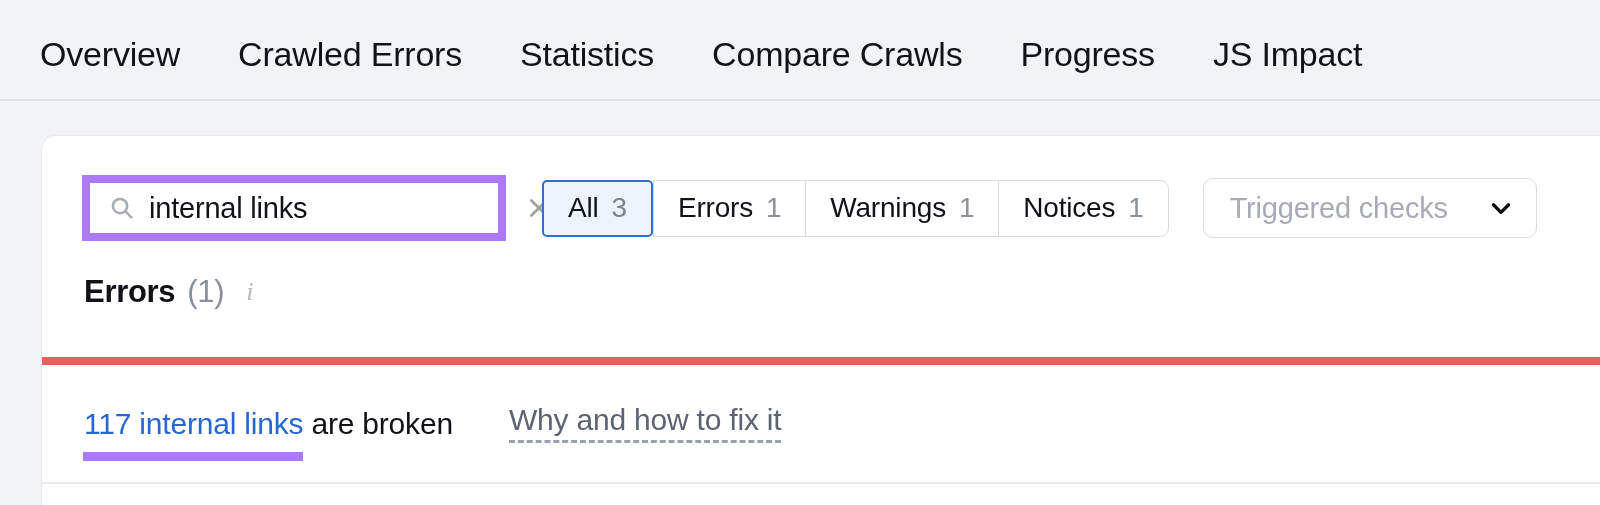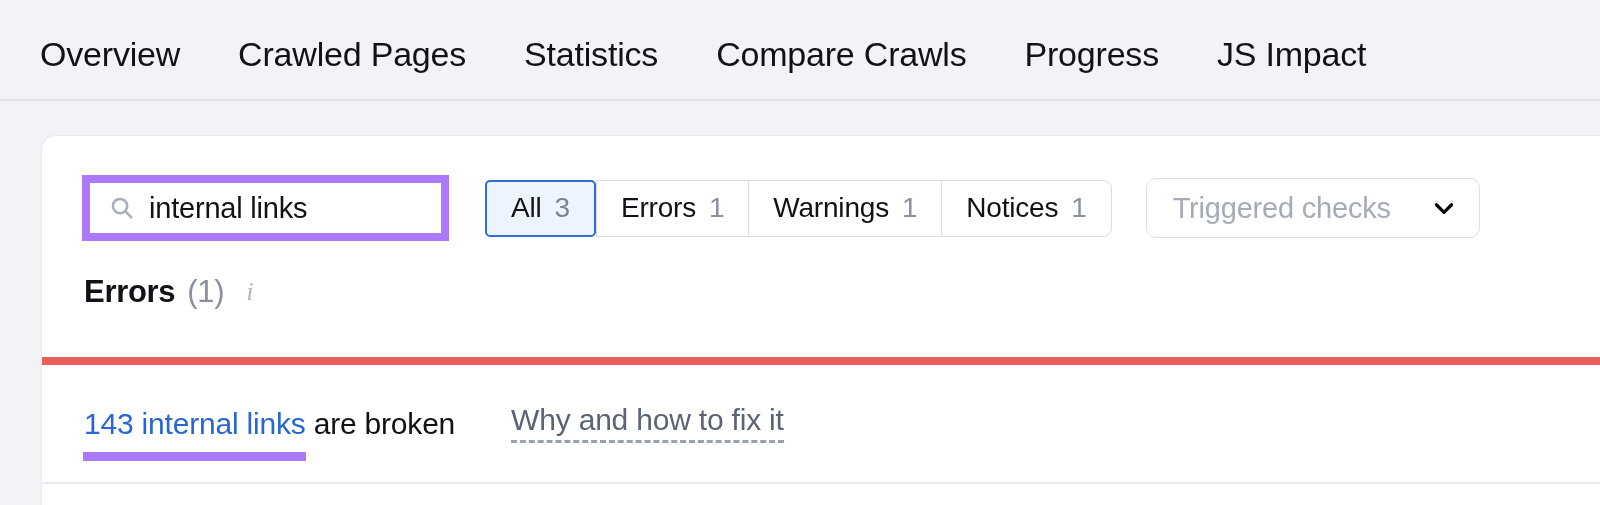--- a/index.html
+++ b/index.html
@@ -68,21 +68,21 @@
   .toolbar {
     display: flex;
     align-items: center;
     padding: 34px 0 0 40px;
     height: 110px;
   }
 
   
   .search-wrap {
     position: relative;
-    width: 367px;
+    width: 424px;
     height: 66px;
     border: 8px solid #ab79fa;
     background: #5eead4;
     flex: none;
   }
 
   .search-inner {
     position: absolute;
     inset: 0;
     background: #ffffff;
@@ -284,21 +284,21 @@
     border-bottom: 3px dashed #9aa0ad;
     padding-bottom: 5px;
     line-height: 1.05;
   }
 </style>
 </head>
 <body>
 
 <div class="nav">
   <div class="nav-tab">Overview</div>
-  <div class="nav-tab">Crawled Pages</div>
+  <div class="nav-tab">Crawled Errors</div>
   <div class="nav-tab">Statistics</div>
   <div class="nav-tab">Compare Crawls</div>
   <div class="nav-tab">Progress</div>
   <div class="nav-tab">JS Impact</div>
 </div>
 
 <div class="card">
 
   <div class="toolbar">
 
@@ -352,18 +352,18 @@
   <div class="section-head">
     <span class="section-title">Errors</span>
     <span class="section-count">(1)</span>
     <span class="info-icon">i</span>
   </div>
 
   <div class="severity-bar"></div>
 
   <div class="issue-row">
     <div class="issue-text">
-      <span class="issue-link">143 internal links</span><span> are broken</span>
+      <span class="issue-link">117 internal links</span><span> are broken</span>
     </div>
     <div class="fix-link">Why and how to fix it</div>
   </div>
 
 </div>
 
 </body></html>

